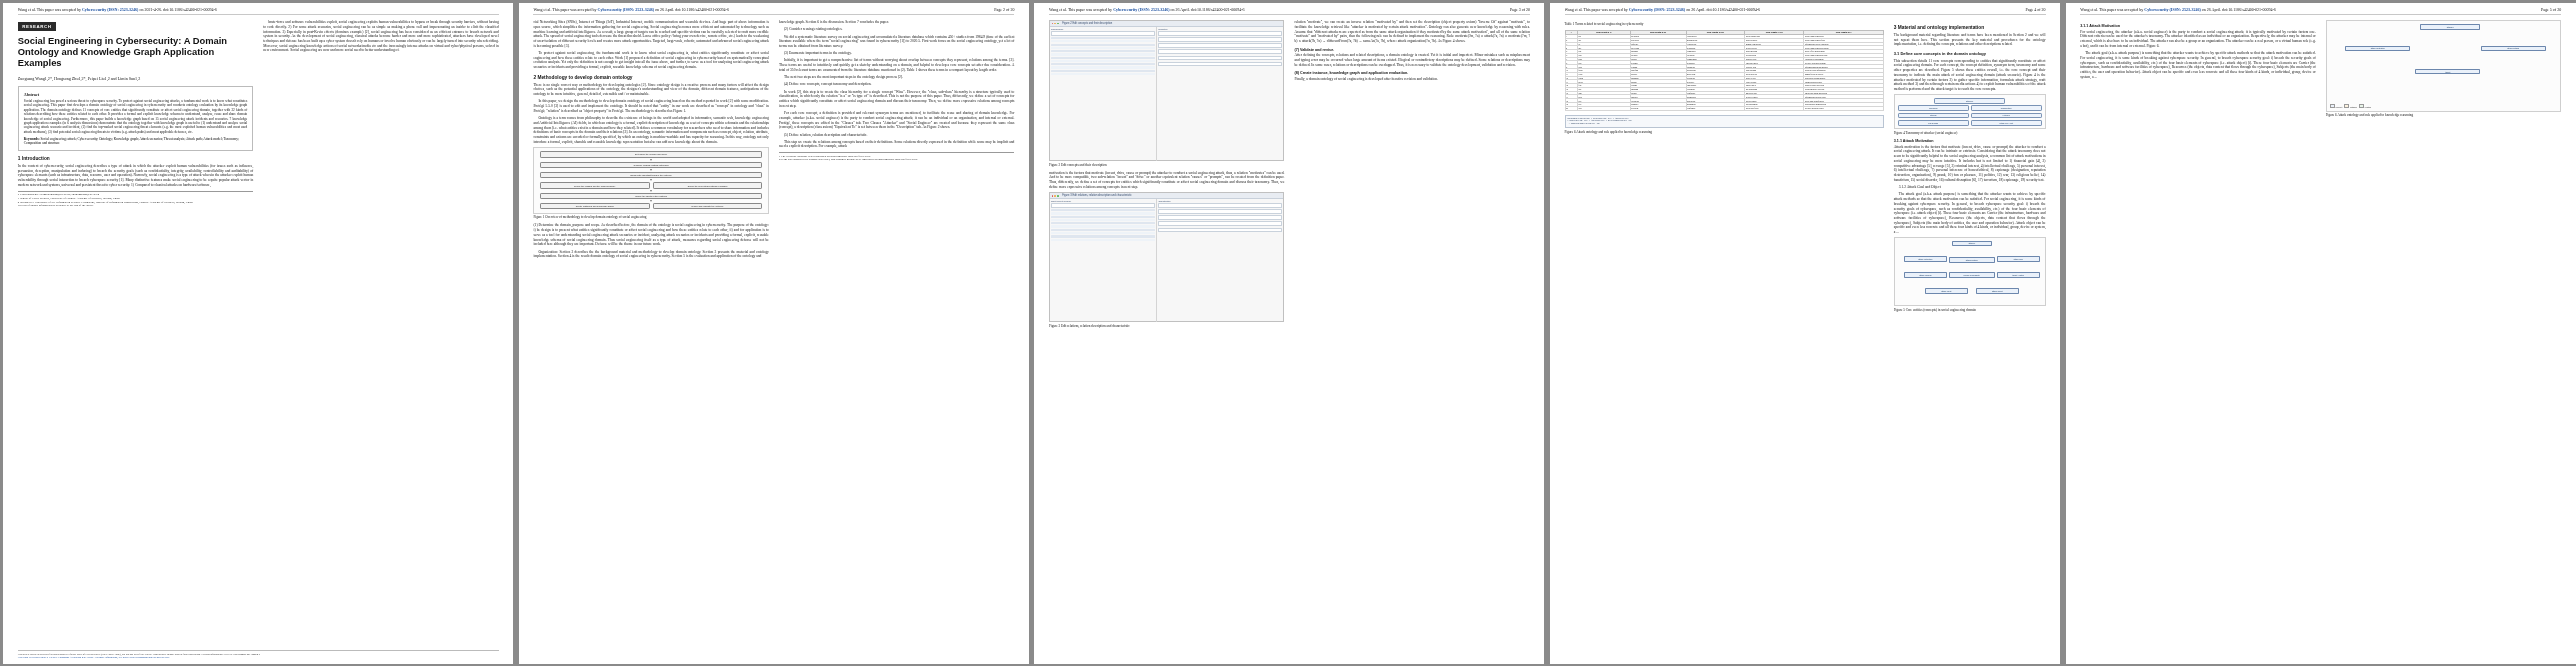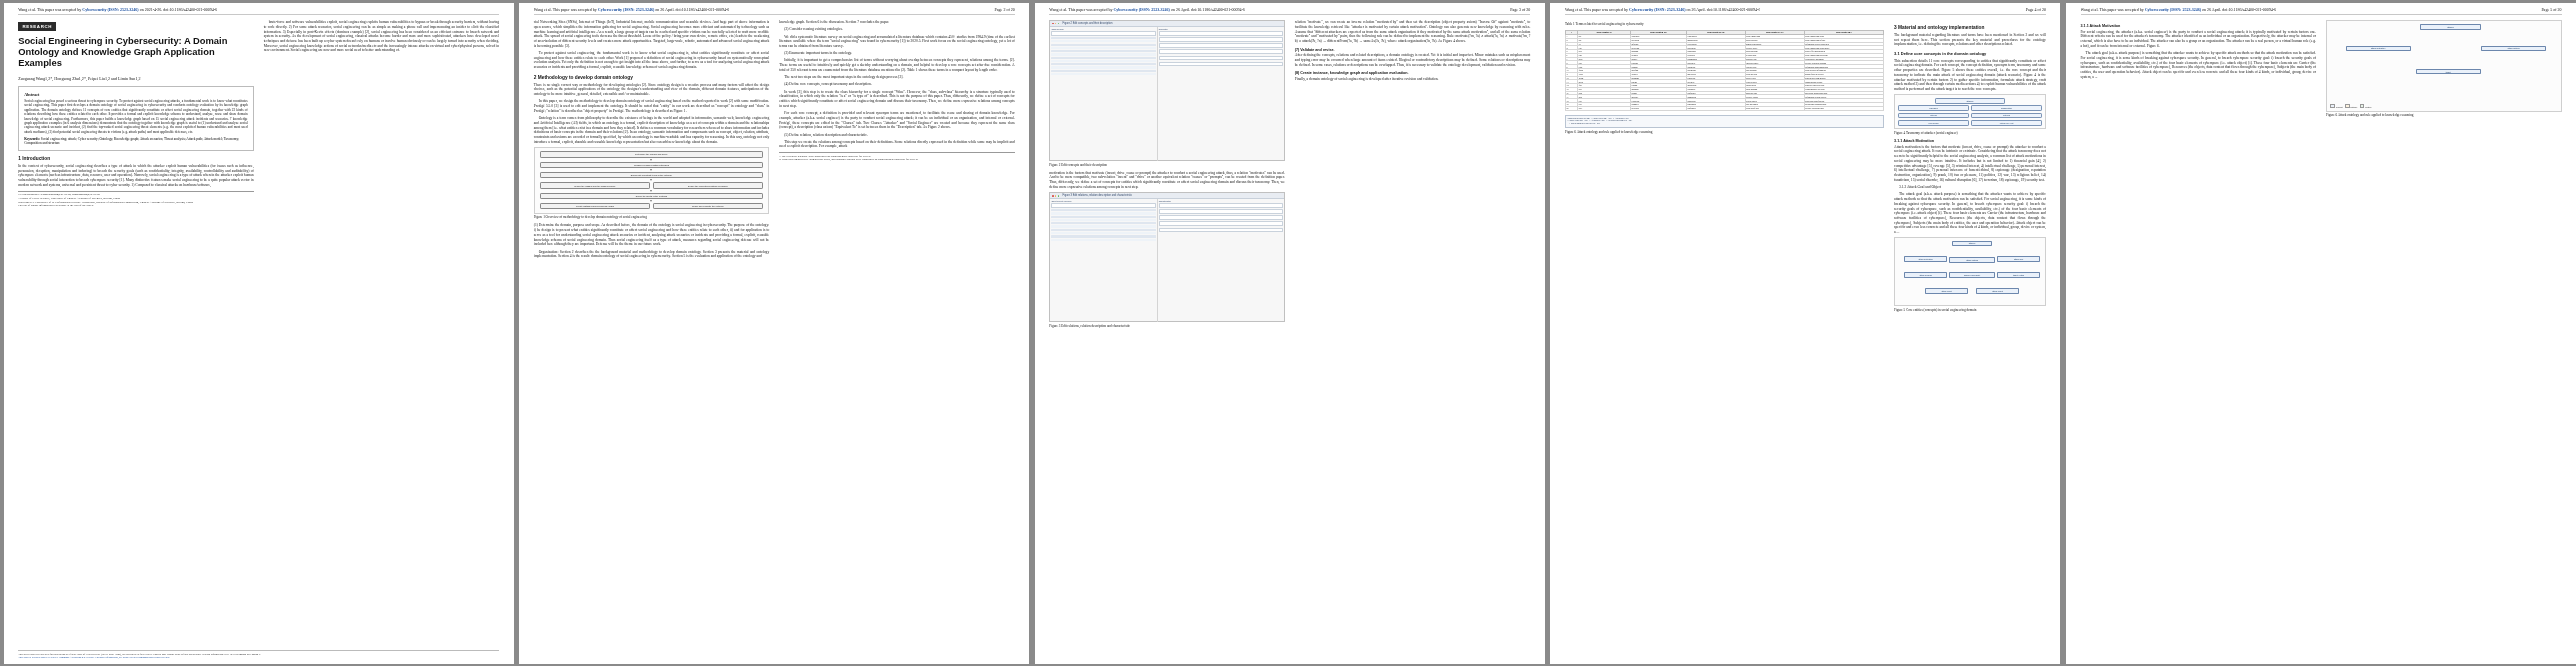--- a/index.html
+++ b/index.html
@@ -1,17 +1,17 @@
 <!DOCTYPE html>
 <html style="font-size:9px"><head>
 <meta charset="utf-8">
 <style>
   html,body{margin:0;padding:0;background:#8a8a8a;}
   body{font-family:"Liberation Serif", serif;}
-  .sheet{width:2576px;height:667px;background:#8a8a8a;display:flex;gap:5.6px;padding:0;box-sizing:border-box;justify-content:flex-end;}
+  .sheet{width:2576px;height:667px;background:#8a8a8a;display:flex;gap:5.6px;padding:0;box-sizing:border-box;}
   .page{background:#ffffff;width:510px;height:661px;margin-top:2.8px;position:relative;box-sizing:border-box;overflow:hidden;}
   .page:first-child{margin-left:3.3px;}
   .runhead{font-size:4px;color:#111;padding:5px 14.5px 0 14.5px;display:flex;justify-content:space-between;align-items:baseline;line-height:1.1;}
   .runhead .jname{color:#1a4fa0;font-weight:bold;}
   .runhead .left{white-space:nowrap;overflow:hidden;}
   .runhead .right{white-space:nowrap;}
   .rule{height:0.6px;background:#c8c8c8;margin:1.7px 14.5px 0 14.5px;}
   .cols{display:flex;gap:10px;padding:5.6px 14.5px 5.6px 14.5px;box-sizing:border-box;}
   .col{width:240px;}
   p{margin:0 0 2.5px 0;font-size:3.6px;line-height:1.32;text-align:justify;color:#111;}

